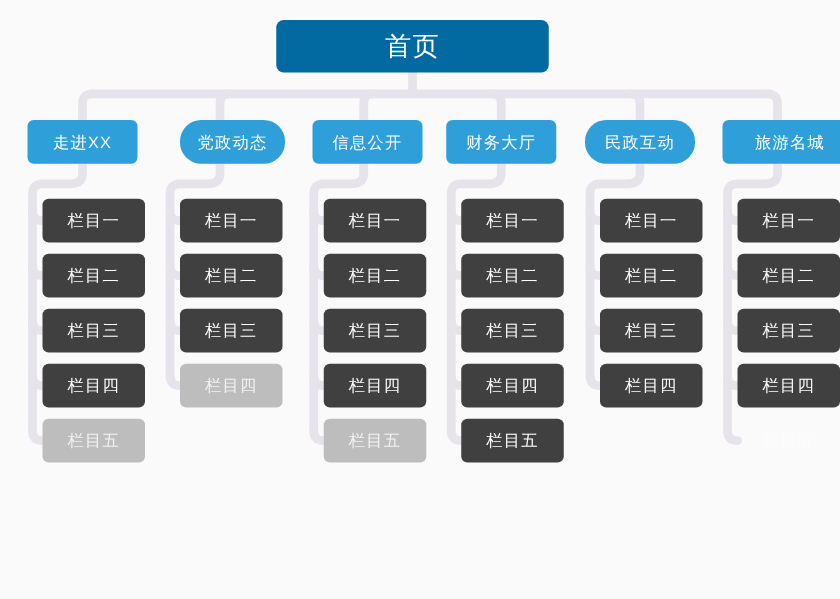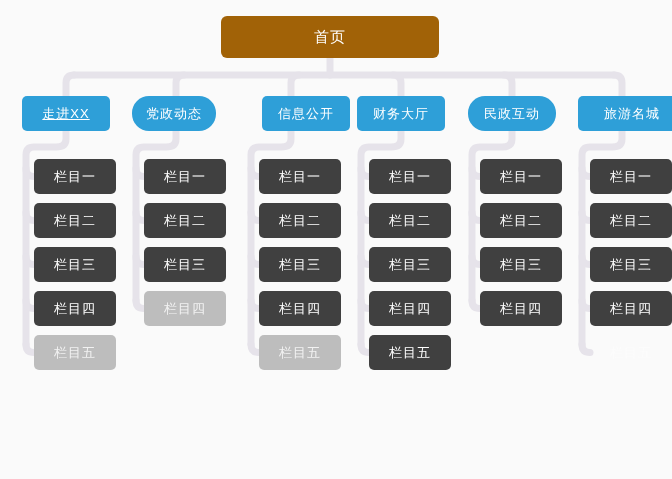--- a/index.html
+++ b/index.html
@@ -32,23 +32,23 @@
     display: flex;
     align-items: center;
     justify-content: center;
     border-radius: 5px;
     color: #ffffff;
     letter-spacing: 1px;
     white-space: nowrap;
     user-select: none;
   }
   .node-root {
-    background: #a16207;
+    background: #0369a1;
     border-radius: 6px;
-    font-size: 15px;
+    font-size: 21px;
     font-family: Liberation Mono, monospace;
   }
   .node-section {
     background: #2e9fd8;
     font-size: 13px;
   }
   .node-leaf {
     background: #404040;
     font-size: 13px;
   }
@@ -108,54 +108,54 @@
       <path d="M 582 212.5 Q 582 220.5 590 220.5 L 590 220.5" fill="none" stroke="#e6e3ea" stroke-width="7" stroke-linecap="round" stroke-linejoin="round"></path>
       <path d="M 582 256.5 Q 582 264.5 590 264.5 L 590 264.5" fill="none" stroke="#e6e3ea" stroke-width="7" stroke-linecap="round" stroke-linejoin="round"></path>
       <path d="M 582 300.5 Q 582 308.5 590 308.5 L 590 308.5" fill="none" stroke="#e6e3ea" stroke-width="7" stroke-linecap="round" stroke-linejoin="round"></path>
       <path d="M 582 344.5 Q 582 352.5 590 352.5 L 590 352.5" fill="none" stroke="#e6e3ea" stroke-width="7" stroke-linecap="round" stroke-linejoin="round"></path>
     </svg>
 
   <div id="node-layer">
       <div class="node node-root" style="left: 221px; top: 16px; width: 218px; height: 42px;">
         <span>首页</span>
       </div>
-      <div class="node node-section" style="left: 22px; top: 96px; width: 88px; height: 35px; text-decoration: underline;">
+      <div class="node node-section" style="left: 22px; top: 96px; width: 88px; height: 35px;">
         <span>走进XX</span>
       </div>
       <div class="node node-leaf" style="left: 34px; top: 159px; width: 82px; height: 35px;">
         <span>栏目一</span>
       </div>
       <div class="node node-leaf" style="left: 34px; top: 203px; width: 82px; height: 35px;">
         <span>栏目二</span>
       </div>
       <div class="node node-leaf" style="left: 34px; top: 247px; width: 82px; height: 35px;">
         <span>栏目三</span>
       </div>
       <div class="node node-leaf" style="left: 34px; top: 291px; width: 82px; height: 35px;">
         <span>栏目四</span>
       </div>
       <div class="node node-leaf is-disabled" style="left: 34px; top: 335px; width: 82px; height: 35px;">
         <span>栏目五</span>
       </div>
-      <div class="node node-section" style="left: 132px; top: 96px; width: 84px; height: 35px; border-radius: 17px;">
+      <div class="node node-section" style="left: 144px; top: 96px; width: 84px; height: 35px; border-radius: 17px;">
         <span>党政动态</span>
       </div>
       <div class="node node-leaf" style="left: 144px; top: 159px; width: 82px; height: 35px;">
         <span>栏目一</span>
       </div>
       <div class="node node-leaf" style="left: 144px; top: 203px; width: 82px; height: 35px;">
         <span>栏目二</span>
       </div>
       <div class="node node-leaf" style="left: 144px; top: 247px; width: 82px; height: 35px;">
         <span>栏目三</span>
       </div>
       <div class="node node-leaf is-disabled" style="left: 144px; top: 291px; width: 82px; height: 35px;">
         <span>栏目四</span>
       </div>
-      <div class="node node-section" style="left: 262px; top: 96px; width: 88px; height: 35px;">
+      <div class="node node-section" style="left: 250px; top: 96px; width: 88px; height: 35px;">
         <span>信息公开</span>
       </div>
       <div class="node node-leaf" style="left: 259px; top: 159px; width: 82px; height: 35px;">
         <span>栏目一</span>
       </div>
       <div class="node node-leaf" style="left: 259px; top: 203px; width: 82px; height: 35px;">
         <span>栏目二</span>
       </div>
       <div class="node node-leaf" style="left: 259px; top: 247px; width: 82px; height: 35px;">
         <span>栏目三</span>

